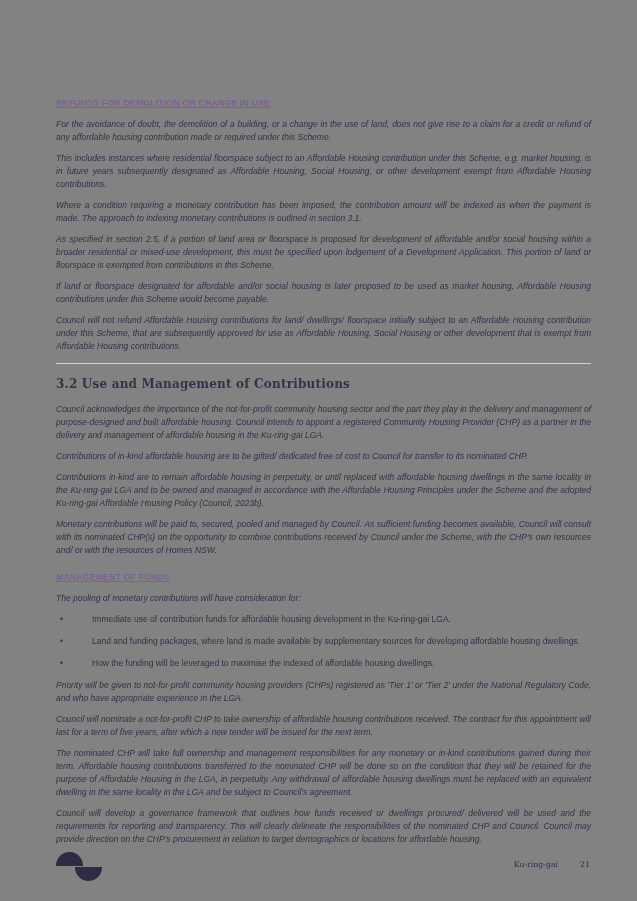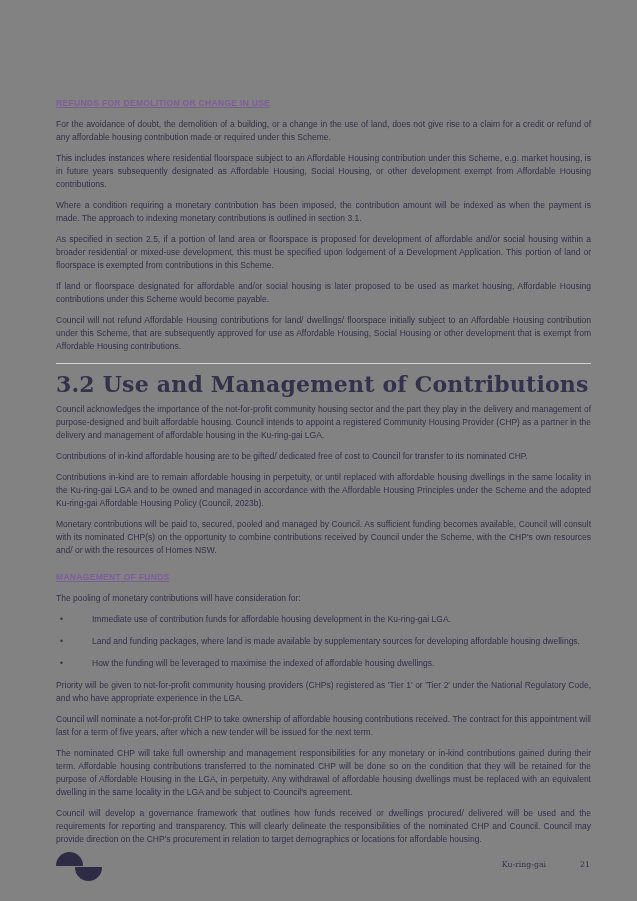--- a/index.html
+++ b/index.html
@@ -22,29 +22,29 @@
   .mini-heading{
     color:#7c5f99;
     font-weight:bold;
     font-size:8.6px;
     letter-spacing:0.25px;
     text-decoration:underline;
     margin:14px 0 8px 0;
     text-align:left;
   }
   .mini-heading.first{margin-top:0;}
-  p.body-para{margin:0 0 8px 0;}
+  p.body-para{margin:0 0 8px 0;font-style:italic;}
   .divider{
     border:none;
     border-top:1px solid #d2d2d2;
     margin:10px 0 0 0;
   }
   .chapter-title{
     font-family:"DejaVu Serif","Liberation Serif",serif;
-    font-size:22px;
+    font-size:12px;
     font-weight:bold;
     color:#33324b;
     margin:14px 0 12px 0;
     letter-spacing:0.2px;
     text-align:left;
   }
   .bullet-list{margin:2px 0 8px 0;}
   .bullet-item{
     display:flex;
     margin:0 0 9px 0;
@@ -73,21 +73,21 @@
   }
   .logo-bottom{
     position:absolute;left:19px;top:15px;
     width:27px;height:14px;
     background:#2e2c44;
     border-radius:0 0 27px 27px;
   }
   .footer-right{
     display:flex;
     align-items:flex-end;
-    gap:34px;
+    gap:22px;
     font-family:"DejaVu Serif","Liberation Serif",serif;
     font-size:7.8px;
     color:#32314a;
     padding-bottom:4px;
   }
 </style>
 </head>
 <body>
 
 <div class="content">

